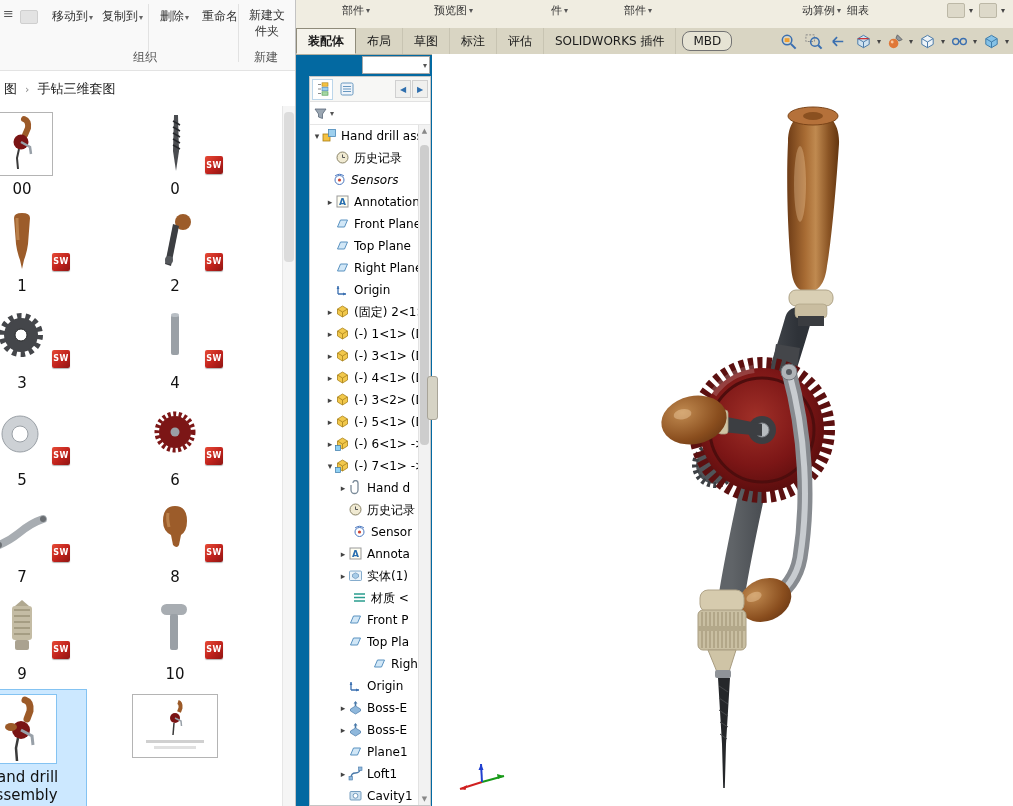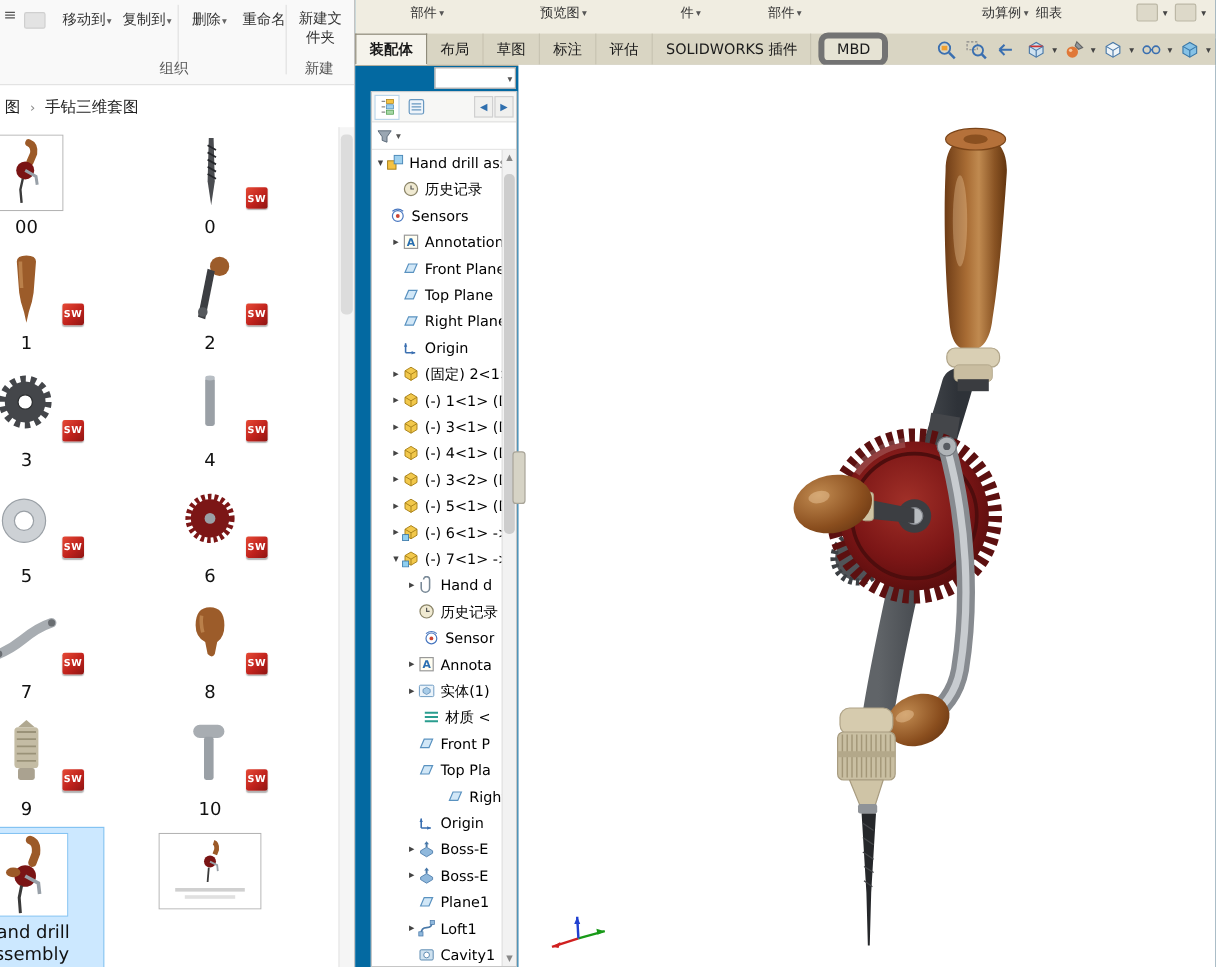--- a/index.html
+++ b/index.html
@@ -45,21 +45,21 @@
   .ttl{white-space:nowrap;display:flex;align-items:center;}
   .ttl .caret{font-size:8px;color:#555;margin-left:2px;}
   .tt-right{margin-left:auto;display:flex;align-items:center;gap:6px;padding-right:8px;}
   .tt-ic{width:16px;height:13px;background:#ddd9c9;border:1px solid #bcb8a6;border-radius:2px;}
 
   .sw-tabs{position:absolute;top:28px;left:0;right:0;height:26px;background:#d9d5c3;
            display:flex;align-items:stretch;border-bottom:1px solid #b3af9e;}
   .tab{display:flex;align-items:center;padding:0 11px;font-size:12px;color:#1a1a1a;
        border-right:1px solid #c8c4b2;cursor:default;white-space:nowrap;}
   .tab.active{background:#f5f3eb;border:1px solid #8f8b7a;border-bottom:1px solid #f5f3eb;font-weight:bold;}
-  .tab.boxed{border:5px solid #737373;background:#e6e3d4;align-self:center;padding:2px 10px;margin:0 6px;border-radius:8px;}
+  .tab.boxed{border:1px solid #737373;background:#e6e3d4;align-self:center;padding:2px 10px;margin:0 6px;border-radius:8px;}
   .view-icons{margin-left:auto;display:flex;align-items:center;gap:5px;padding-right:4px;overflow:hidden;}
   .vicon{width:20px;height:20px;display:inline-flex;align-items:center;justify-content:center;}
   .vicon svg{width:19px;height:19px;}
   .vcaret{font-size:8px;color:#444;margin-left:-2px;}
 
   .sw-sub{position:absolute;top:54px;left:0;width:136px;height:22px;}
   .mini-dd{position:absolute;left:66px;top:2px;width:64px;height:16px;background:#fff;border:1px solid #a8a8a8;
            display:flex;align-items:center;justify-content:flex-end;padding-right:2px;font-size:8px;color:#555;}
 
   .fm-panel{position:absolute;left:13px;top:76px;width:122px;bottom:0;background:#fff;
@@ -276,21 +276,21 @@
       </div>
   </section>
 
   <section class="sw">
 
     <div class="sw-topbar" id="swtop">
       <span class="ttl" style="margin-left: 46px;">
           <span>部件</span>
           <span class="caret">▾</span>
         </span>
-        <span class="ttl" style="margin-left: 80px;">
+        <span class="ttl" style="margin-left: 64px;">
           <span>预览图</span>
           <span class="caret">▾</span>
         </span>
         <span class="ttl" style="margin-left: 78px;">
           <span>件</span>
           <span class="caret">▾</span>
         </span>
         <span class="ttl" style="margin-left: 56px;">
           <span>部件</span>
           <span class="caret">▾</span>
@@ -424,21 +424,21 @@
           <div class="trow" style="padding-left: 15px;">
             <span class="arrow"></span>
             <span class="ticon">
               <svg viewBox="0 0 15 15">
                 <circle cx="7.5" cy="7.5" r="5.5" fill="#f0ead2" stroke="#8a8468"></circle>
                 <path d="M7.5 4.5 V7.5 H10" stroke="#555" fill="none"></path>
               </svg>
             </span>
             <span class="tlabel">历史记录</span>
           </div>
-          <div class="trow" style="padding-left: 4px;">
+          <div class="trow" style="padding-left: 12px; font-style: italic;">
             <span class="arrow"></span>
             <span class="ticon">
               <svg viewBox="0 0 15 15">
                 <circle cx="7.5" cy="8" r="4.5" fill="none" stroke="#4a78c0"></circle>
                 <circle cx="7.5" cy="8" r="1.6" fill="#cc4433"></circle>
                 <path d="M3 4 Q7.5 0.5 12 4" fill="none" stroke="#4a78c0"></path>
               </svg>
             </span>
             <span class="tlabel">Sensors</span>
           </div>

